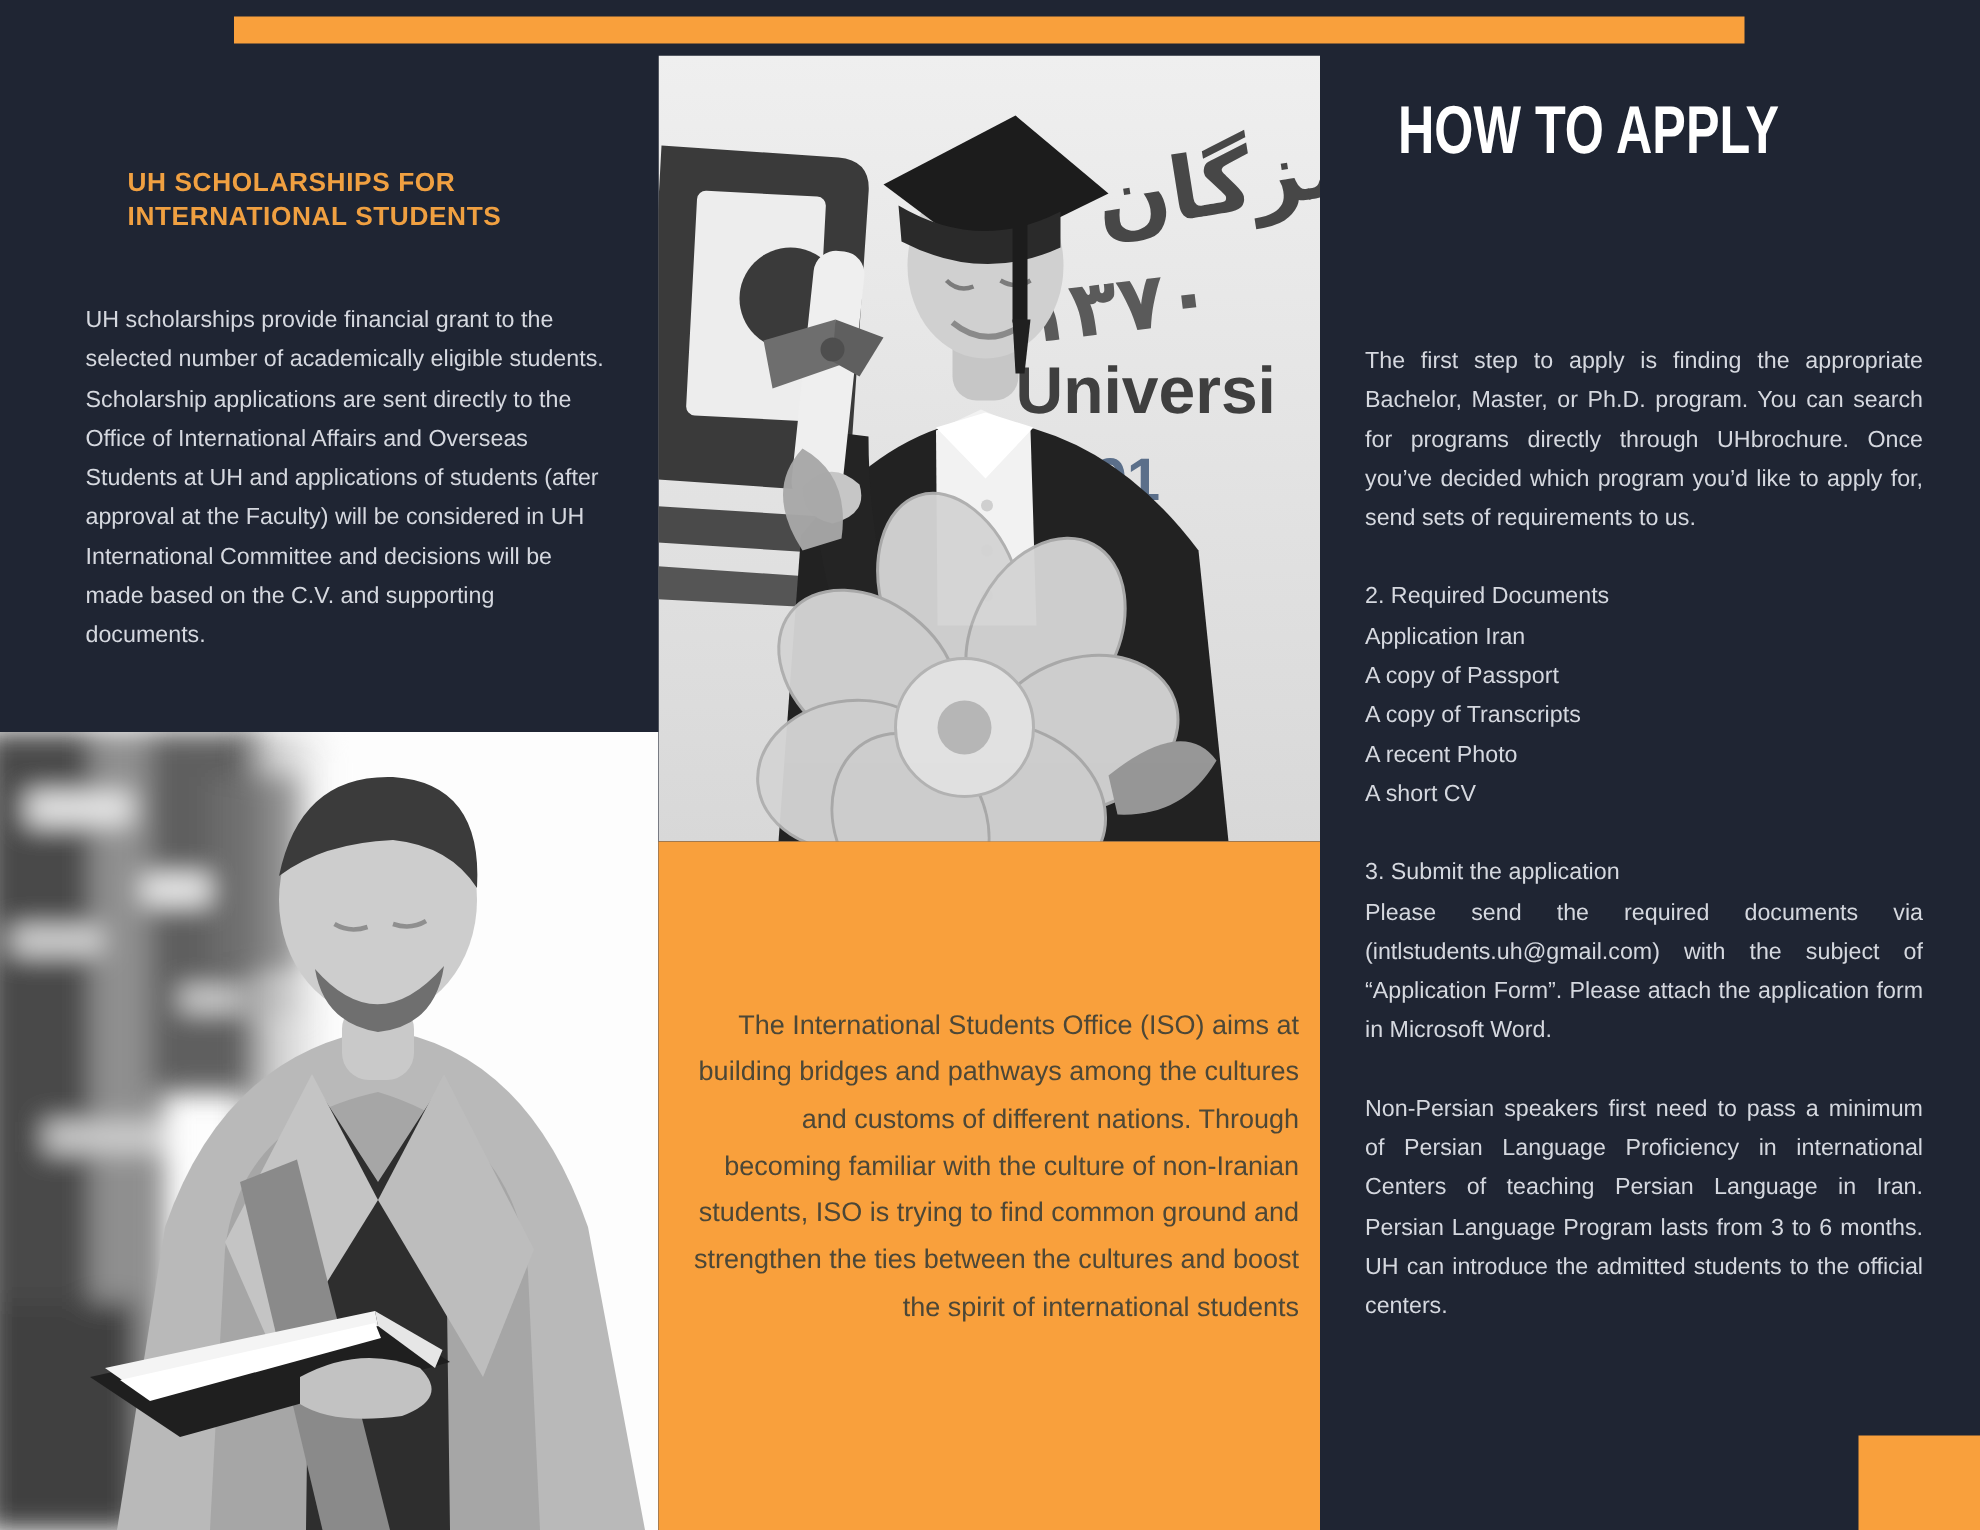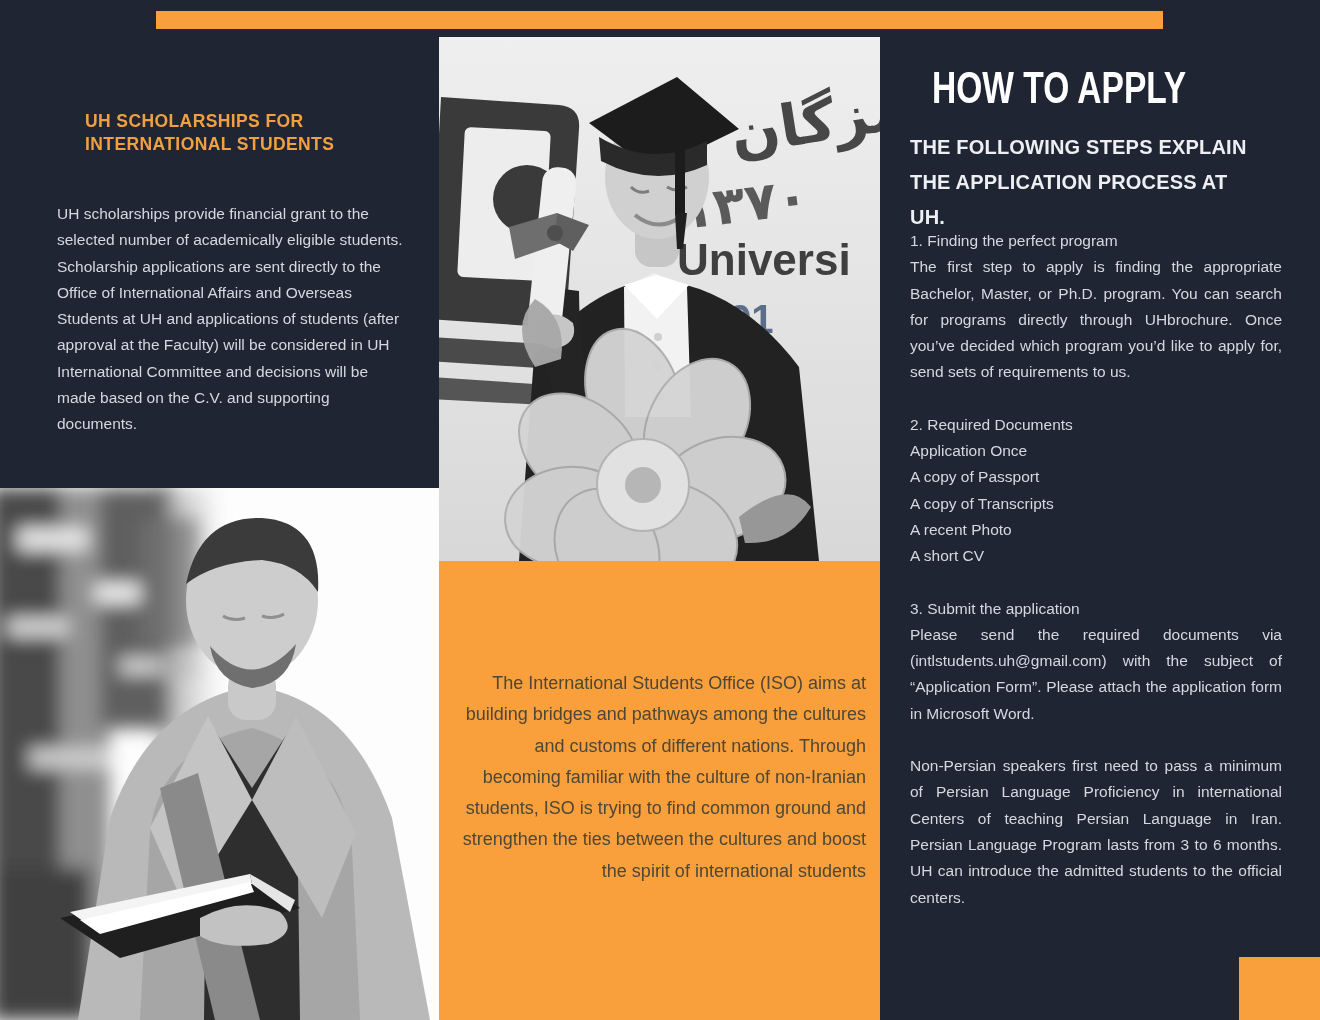--- a/index.html
+++ b/index.html
@@ -202,31 +202,29 @@
       </g>
     </svg>
   </div>
 
   <div class="iso-panel">
     <div class="iso-body">The International Students Office (ISO) aims at building bridges and pathways among the cultures and customs of different nations. Through becoming familiar with the culture of non-Iranian students, ISO is trying to find common ground and strengthen the ties between the cultures and boost the spirit of international students</div>
   </div>
 
   <div class="right-panel">
     <div class="apply-title">HOW TO APPLY</div>
-    <div class="apply-subtitle">THE FOLLOWING STEPS EXPLAIN THE APPLICATION PROCESS AT UH.</div>
 
     <div class="steps">
       <div class="step">
-        <p class="step-heading">1. Finding the perfect program</p>
         <p class="step-body">The first step to apply is finding the appropriate Bachelor, Master, or Ph.D. program. You can search for programs directly through UHbrochure. Once you’ve decided which program you’d like to apply for, send sets of requirements to us.</p>
       </div>
 
       <div class="step">
         <p class="step-heading">2. Required Documents</p>
-        <p class="doc-line">Application Once</p>
+        <p class="doc-line">Application Iran</p>
         <p class="doc-line">A copy of Passport</p>
         <p class="doc-line">A copy of Transcripts</p>
         <p class="doc-line">A recent Photo</p>
         <p class="doc-line">A short CV</p>
       </div>
 
       <div class="step">
         <p class="step-heading">3. Submit the application</p>
         <p class="step-body">Please send the required documents via (intlstudents.uh@gmail.com) with the subject of “Application Form”. Please attach the application form in Microsoft Word.</p>
       </div>

